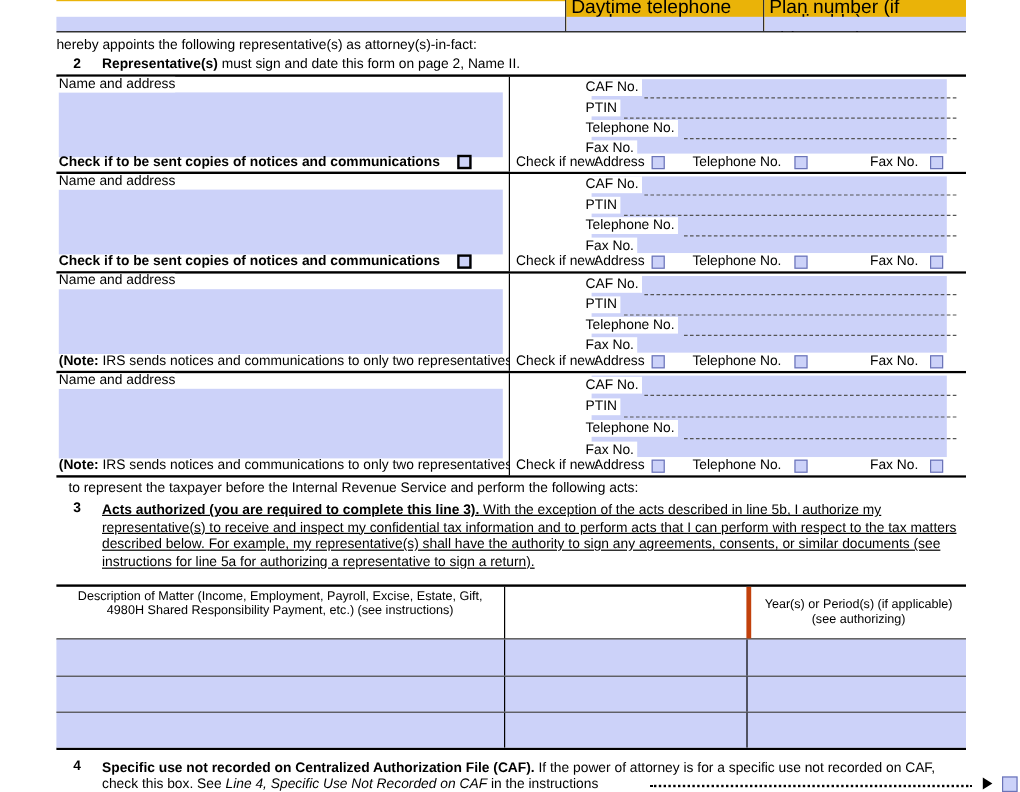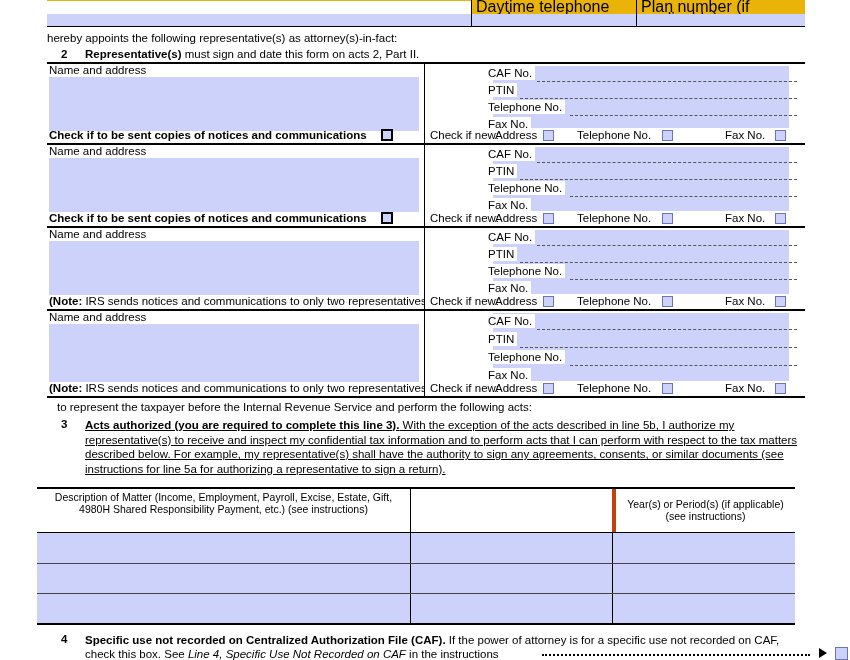--- a/index.html
+++ b/index.html
@@ -107,21 +107,21 @@
   .para3 { position: absolute; left: 47px; top: 418px; width: 760px; }
   .para3 .pnum {
     position: absolute; left: 14px; top: 0; font-weight: bold; font-size: 11.5px;
   }
   .para3 .ptxt {
     position: absolute; left: 38px; top: 0; width: 720px;
     font-size: 11.5px; line-height: 14.6px; text-align: left; text-decoration: underline;
   }
 
   
-  .mtable { position: absolute; left: 37px; top: 487px; width: 758px; }
+  .mtable { position: absolute; left: 47px; top: 487px; width: 758px; }
   .mthead { display: flex; height: 44px; }
   .mth {
     font-size: 10.5px; line-height: 12px; text-align: center;
     padding-top: 2px;
   }
   .mth-1 { width: 373px; }
   .mth-2 { width: 202px; border-left: 1px solid #000; padding-top: 9px; }
   .mth-3 { width: 183px; border-left: 4px solid #c2410c; padding-top: 9px; }
   .mtrow { display: flex; height: 30px; background: #ccd2f9; }
   .mtd-1 { width: 373px; }
@@ -164,21 +164,21 @@
     </div>
     <div class="cell c-plan">
       <span class="lbl">Plan number (if applicable)</span>
       <div class="box fill"></div>
     </div>
   </div>
   <div class="toprow-underline"></div>
 
   <div class="intro intro-1">hereby appoints the following representative(s) as attorney(s)-in-fact:</div>
   <div class="intro intro-2">
-    <span class="num">2</span><span class="bold">Representative(s)</span><span> must sign and date this form on acts 2, Part II.</span>
+    <span class="num">2</span><span class="bold">Representative(s)</span><span> must sign and date this form on page 2, Name II.</span>
   </div>
 
   <div class="repblock bt bb" style="top:62px;height:83px;">
     <div class="inner">
       <div class="rep-left">
         <span class="rl-label">Name and address</span>
         <div class="rl-fill fill"></div>
         <div class="rl-footer">
           <span class="ftxt bold">Check if to be sent copies of notices and communications</span>
           <span class="cb-dark"></span>
@@ -346,21 +346,21 @@
   <div class="mtable bt bb">
     <div class="mthead bbth">
       <div class="mth mth-1">
         <div>Description of Matter (Income, Employment, Payroll, Excise, Estate, Gift,</div>
         <div>4980H Shared Responsibility Payment, etc.) (see instructions)</div>
       </div>
       <div class="mth mth-2">
       </div>
       <div class="mth mth-3">
         <div>Year(s) or Period(s) (if applicable)</div>
-        <div>(see instructions)</div>
+        <div>(see authorizing)</div>
       </div>
     </div>
     <div class="mtrow">
       <div class="mtd-1"></div>
       <div class="mtd-2"></div>
       <div class="mtd-3"></div>
     </div>
     <div class="mtrow sep">
       <div class="mtd-1"></div>
       <div class="mtd-2"></div>

